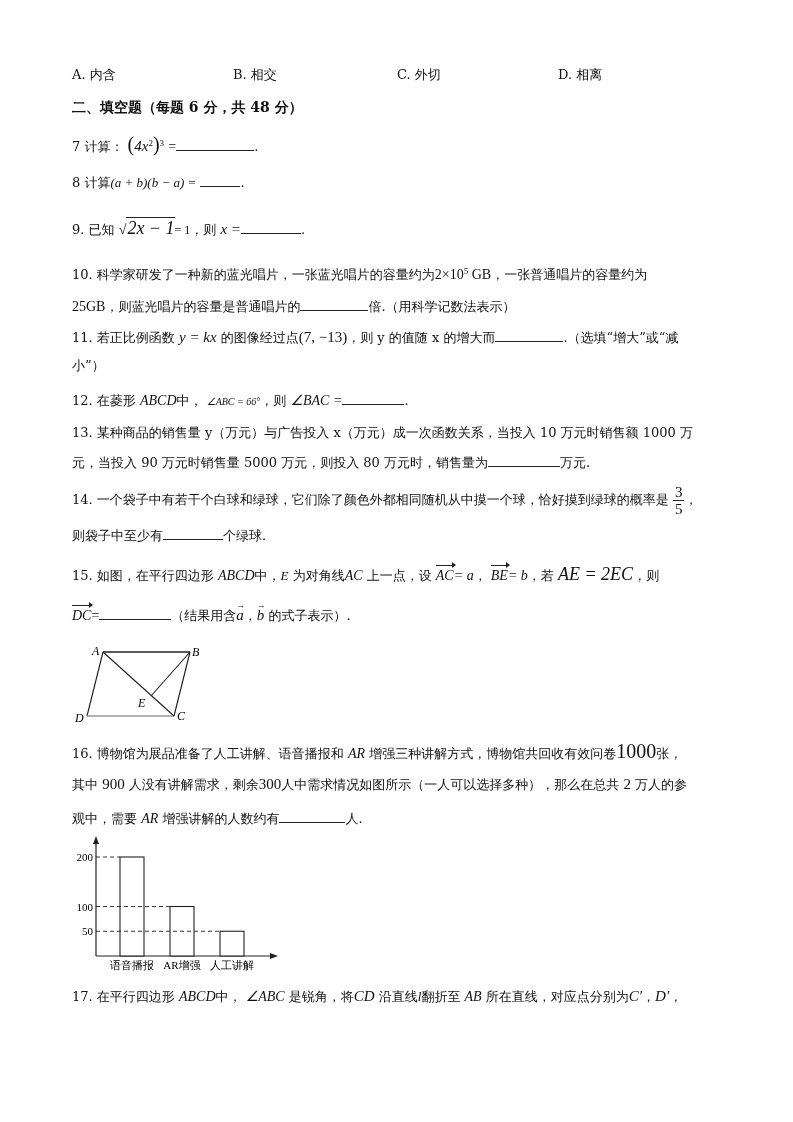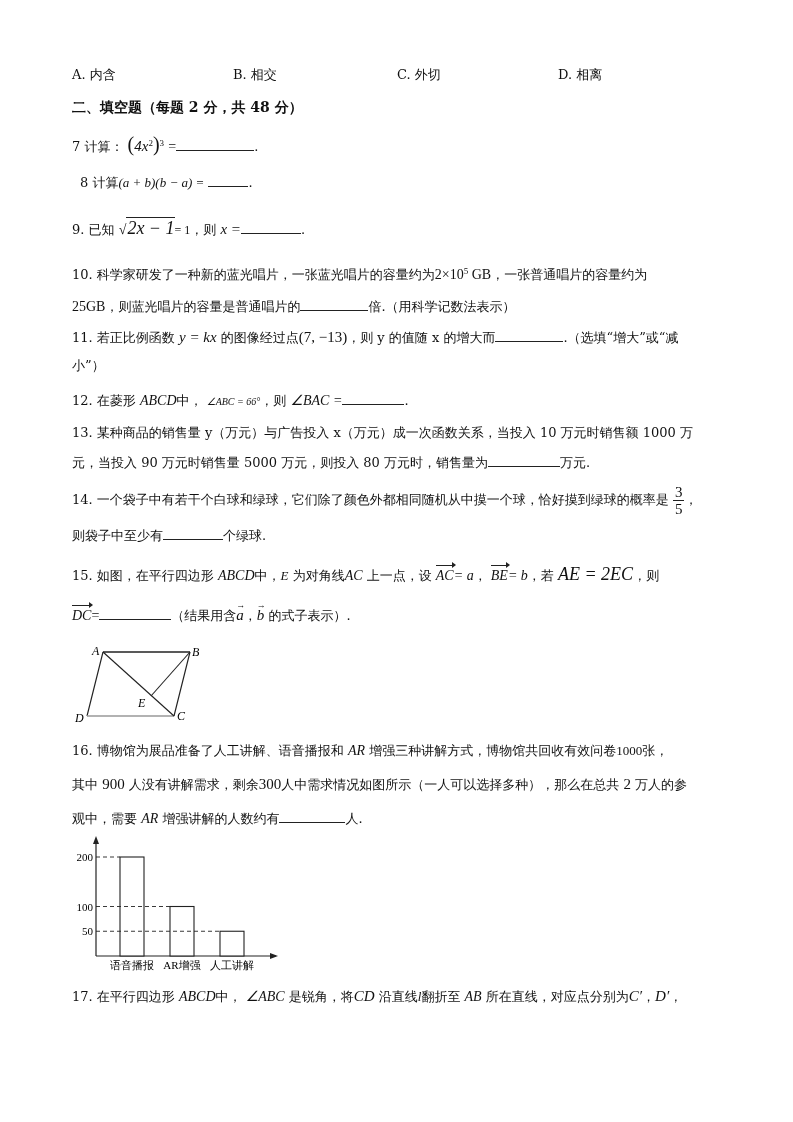--- a/index.html
+++ b/index.html
@@ -22,30 +22,30 @@
   svg text { font-family:"Liberation Serif", serif; }
 </style>
 </head>
 <body>
 
 <div class="opt" style="left:72px; top:66px;">A. 内含</div>
 <div class="opt" style="left:233px; top:66px;">B. 相交</div>
 <div class="opt" style="left:397px; top:66px;">C. 外切</div>
 <div class="opt" style="left:558px; top:66px;">D. 相离</div>
 
-<div class="line bold" style="top:98px;">二、填空题（每题 2 分，共 48 分）</div>
+<div class="line bold" style="top:98px;">二、填空题（每题 6 分，共 48 分）</div>
 
 <div class="line" style="top:134px;">
   <span>7</span>
   <span>计算：</span>
   <span class="n" style="font-size:20px;">(</span><span class="m">4x</span><sup class="n" style="font-size:9px;">2</sup><span class="n" style="font-size:20px;">)</span><sup class="n" style="font-size:9px;">3</sup>
   <span class="n">=</span><span class="blank" style="width:78px;"></span><span>.</span>
 </div>
 
-<div class="line" style="top:172px;margin-left:8px;">
+<div class="line" style="top:172px;">
   <span>8</span>
   <span>计算</span><span class="m" style="font-size:13px;">(a + b)(b − a) =</span>
   <span class="blank" style="width:40px;"></span><span>.</span>
 </div>
 
 <div class="line" style="top:219px;">
   <span>9.</span>
   <span>已知</span>
   <span class="n">√</span><span class="m sqrt" style="font-size:18px;">2x − 1</span><span class="n" style="font-size:12px;">= 1</span><span>，则</span>
   <span class="m">x =</span><span class="blank" style="width:60px;"></span><span>.</span>
@@ -123,21 +123,21 @@
   <text x="122" y="16" font-size="12" font-style="italic">B</text>
   <text x="107" y="80" font-size="12" font-style="italic">C</text>
   <text x="5" y="82" font-size="12" font-style="italic">D</text>
   <text x="68" y="67" font-size="12" font-style="italic">E</text>
 </svg>
 
 <div class="line" style="top:742px;">
   <span>16.</span>
   <span>博物馆为展品准备了人工讲解、语音播报和</span>
   <span class="m" style="font-size:14px;">AR</span>
-  <span>增强三种讲解方式，博物馆共回收有效问卷</span><span class="n" style="font-size:13px;">1000</span><span>张，</span>
+  <span>增强三种讲解方式，博物馆共回收有效问卷</span><span class="n" style="font-size:20px;">1000</span><span>张，</span>
 </div>
 <div class="line" style="top:775px;">
   <span>其中</span>
   <span class="n" style="font-size:15px;">900</span>
   <span>人没有讲解需求，剩余</span><span class="n" style="font-size:15px;">300</span><span>人中需求情况如图所示（一人可以选择多种），那么在总共</span>
   <span class="n" style="font-size:15px;">2</span>
   <span>万人的参</span>
 </div>
 <div class="line" style="top:808px;">
   <span>观中，需要</span>

